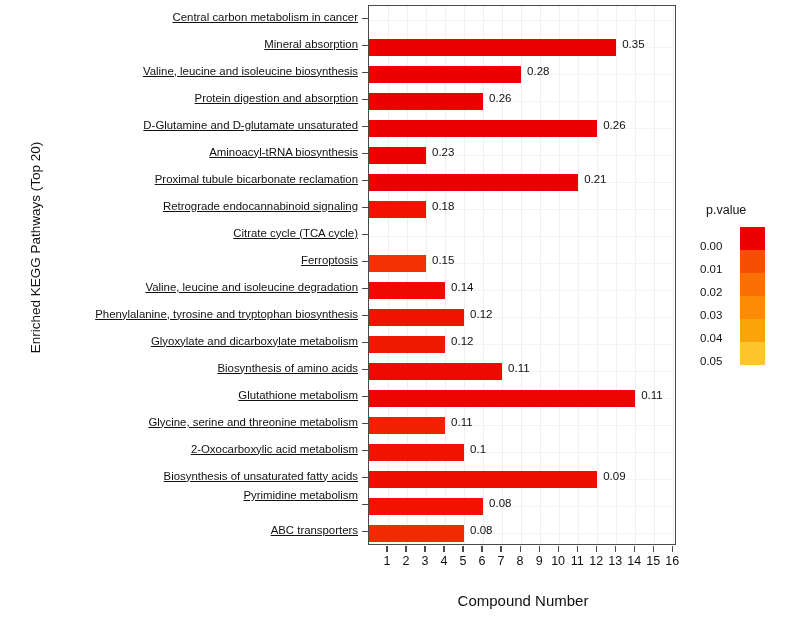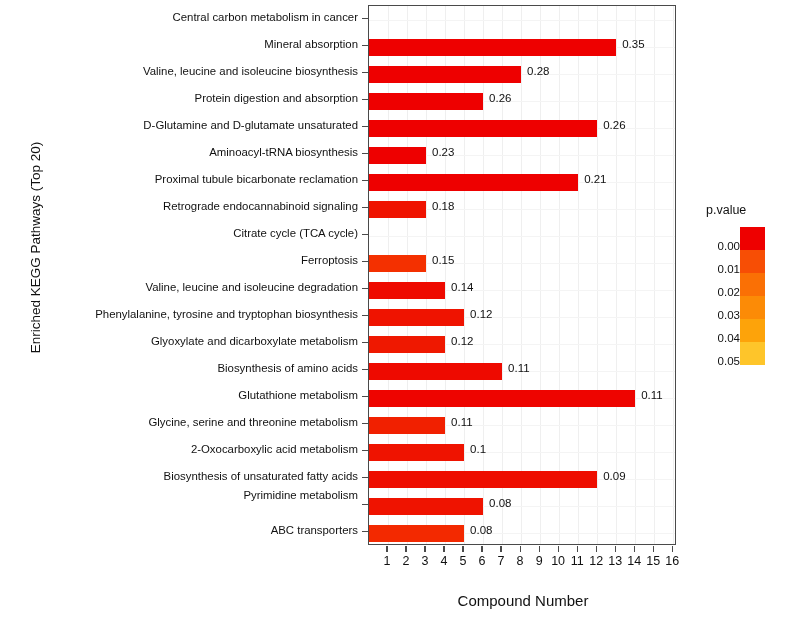--- a/index.html
+++ b/index.html
@@ -48,32 +48,32 @@
     white-space:nowrap;
   }
 
   
   .ytick{
     position:absolute;width:6px;height:1.2px;background:#4a4a4a;
     left:362px;
   }
   .ycatwrap{
     position:absolute;left:0;width:358px;text-align:right;
-    font-size:11.4px;color:#111;white-space:nowrap;
+    font-size:11.4px;color:#111;white-space:nowrap;text-decoration:underline;
   }
 
   
   .xtick{position:absolute;top:546px;width:1.2px;height:6px;background:#4a4a4a;}
   .xticklbl{position:absolute;top:554px;font-size:12.5px;color:#111;text-align:center;width:20px;}
 
   
   #legend{position:absolute;left:700px;top:203px;width:89px;}
   .legend-title{font-size:12.5px;color:#111;margin:0 0 10px 6px;}
   .legend-row{display:flex;align-items:center;height:23px;}
-  .legend-lbl{font-size:11.5px;color:#111;width:40px;text-align:right;margin-top:15px;}
+  .legend-lbl{font-size:11.5px;color:#111;width:40px;text-align:left;margin-top:15px;}
   .legend-sw{width:25px;height:23px;display:block;}
 </style>
 </head>
 <body>
 
 <div id="root">
 
   <div class="ylabel">Enriched KEGG Pathways (Top 20)</div>
 
   <div id="panel">

